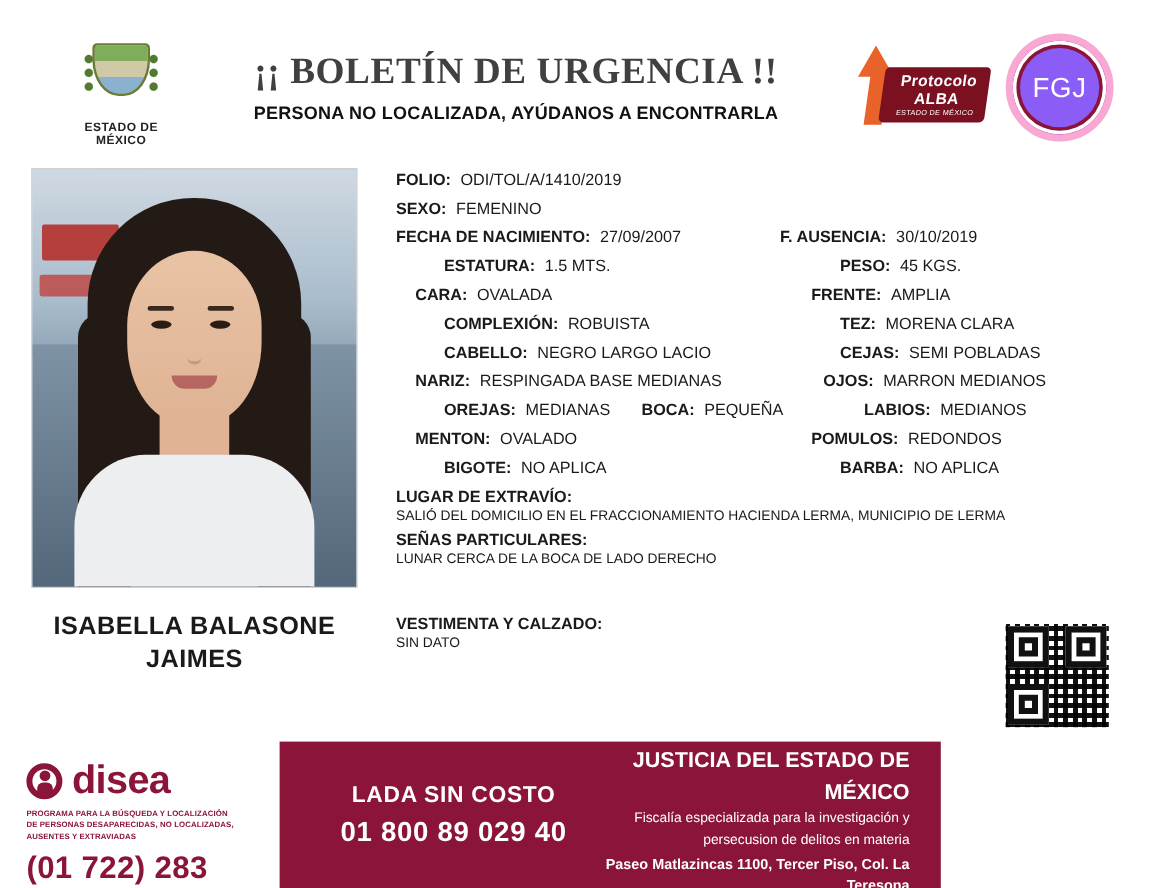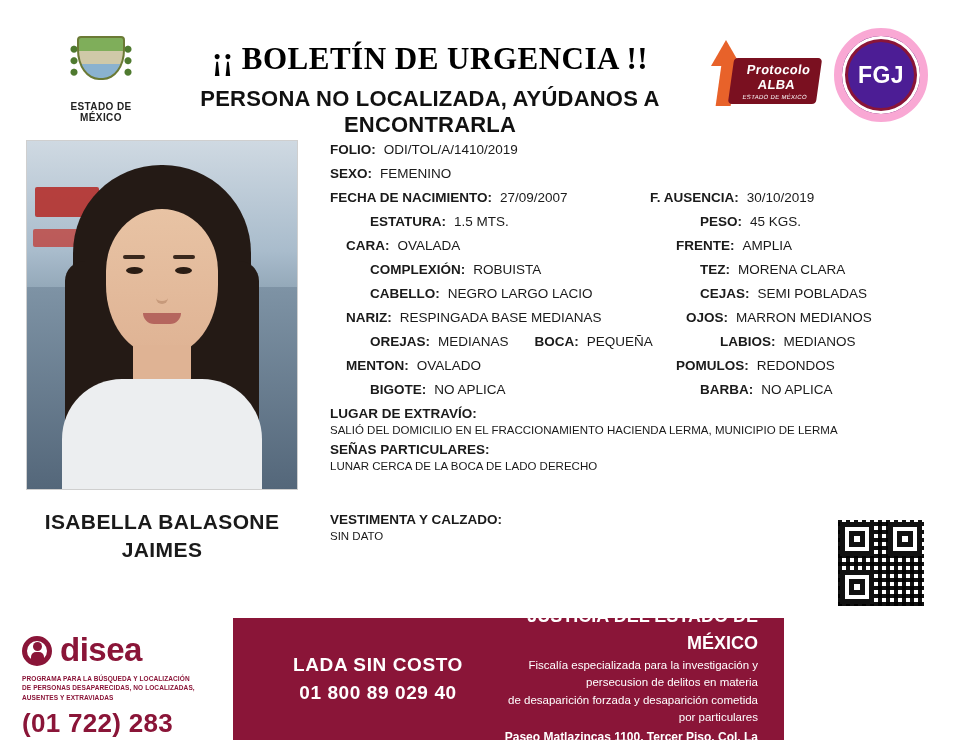--- a/index.html
+++ b/index.html
@@ -65,28 +65,28 @@
   .title-block {
     position: absolute;
     left: 170px;
     top: 42px;
     width: 520px;
     text-align: center;
   }
   .title-main {
     font-size: 31px;
     font-weight: bold;
-    color: #000000;
+    color: #404040;
     letter-spacing: .5px;
     line-height: 1.1;
     font-family: "Liberation Serif", serif;
   }
   .title-sub {
     margin-top: 10px;
-    font-size: 22px;
+    font-size: 15px;
     font-weight: bold;
     color: #111;
     letter-spacing: .2px;
   }
 
   .logos {
     position: absolute;
     right: 32px;
     top: 28px;
     display: flex;
@@ -129,30 +129,30 @@
     text-align: center;
     transform: skewX(-8deg);
   }
   .alba .rib-txt .l1 { font-size: 13px; font-weight: bold; letter-spacing: .3px; }
   .alba .rib-txt .l2 { font-size: 13px; font-weight: bold; letter-spacing: .3px; }
   .alba .rib-txt .l3 { font-size: 6px; letter-spacing: .3px; margin-top: 2px; }
 
   .fgj {
     width: 78px; height: 78px;
     border-radius: 50%;
-    background: #4c1d95;
+    background: #8b5cf6;
     color: #fff;
     display: flex;
     align-items: center;
     justify-content: center;
     font-size: 23px;
-    font-weight: bold;
+    font-weight: normal;
     letter-spacing: .5px;
     position: relative;
-    border: 8px solid #f9a8d4;
+    border: 6px solid #f9a8d4;
     box-shadow: inset 0 0 0 3px #fff, inset 0 0 0 6px #8a1538;
   }
 
   
   .photo-wrap {
     position: absolute;
     left: 26px;
     top: 140px;
     width: 272px;
   }
@@ -369,21 +369,21 @@
     display: flex;
     align-items: center;
     padding: 0 26px 0 20px;
     box-sizing: border-box;
   }
   .lada {
     width: 250px;
     text-align: center;
   }
   .lada .l1 { font-size: 19px; font-weight: bold; letter-spacing: .6px; }
-  .lada .l2 { font-size: 19px; font-weight: bold; margin-top: 6px; letter-spacing: .6px; }
+  .lada .l2 { font-size: 23px; font-weight: bold; margin-top: 6px; letter-spacing: .6px; }
   .fgj-text {
     flex: 1;
     text-align: right;
     line-height: 1.5;
   }
   .fgj-text .t1 { font-size: 18px; font-weight: bold; }
   .fgj-text .t2 { font-size: 11.5px; }
   .fgj-text .t3 { font-size: 11.5px; }
   .fgj-text .t4 { font-size: 12px; font-weight: bold; margin-top: 2px; }
   .fgj-text .t5 { font-size: 12px; font-weight: bold; }
@@ -607,18 +607,17 @@
   </div>
 
   <div class="footer-right">
     <div class="lada">
       <div class="l1">LADA SIN COSTO</div>
       <div class="l2">01 800 89 029 40</div>
     </div>
     <div class="fgj-text">
       <div class="t1">FISCALÍA GENERAL DE JUSTICIA DEL ESTADO DE MÉXICO</div>
       <div class="t2">Fiscalía especializada para la investigación y persecusion de delitos en materia</div>
-      <div class="t3">de desaparición forzada y desaparición cometida por particulares</div>
       <div class="t4">Paseo Matlazincas 1100, Tercer Piso, Col. La Teresona</div>
       <div class="t5">Toluca, Estado de México</div>
     </div>
   </div>
 </div>
 
 </body></html>

